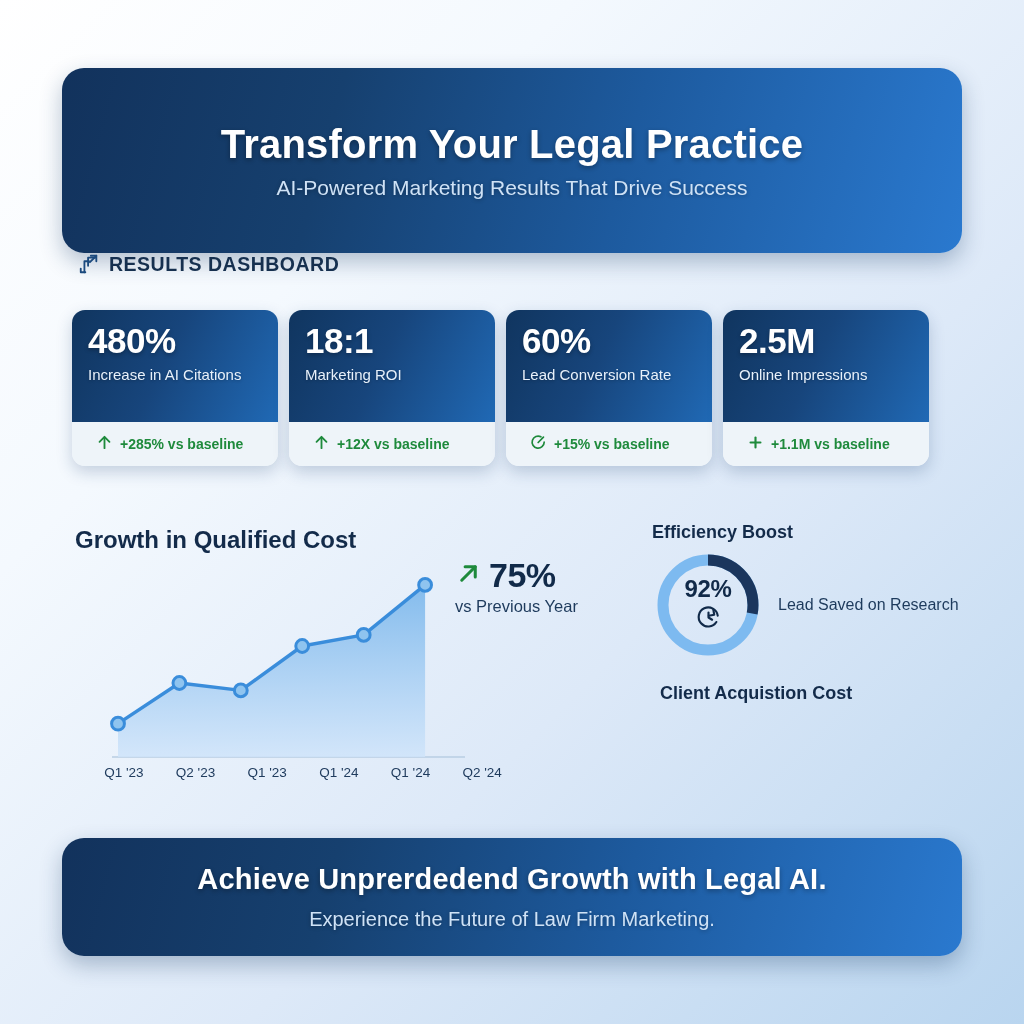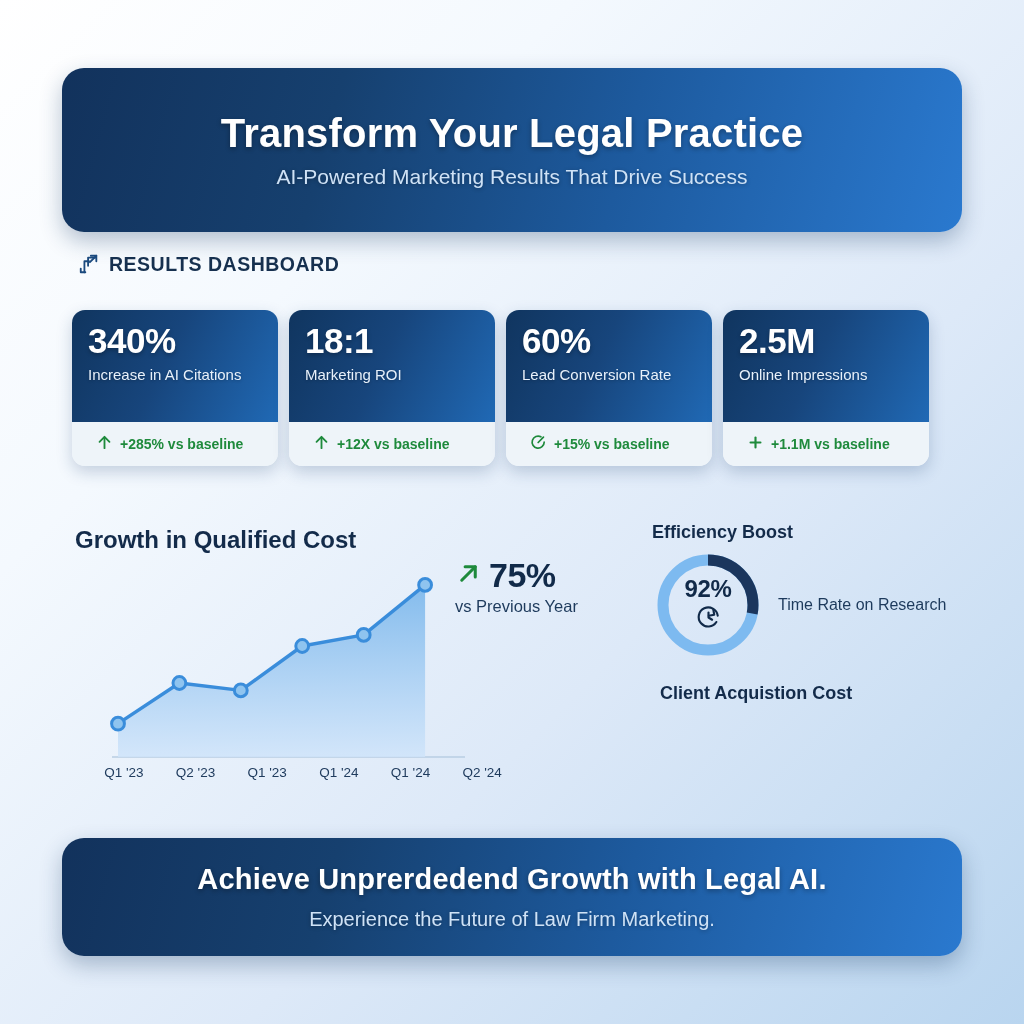--- a/index.html
+++ b/index.html
@@ -12,21 +12,21 @@
   }
 
   
   .banner {
     position:absolute; left:62px; width:900px;
     border-radius:22px;
     background: linear-gradient(105deg, #12325c 0%, #16406f 30%, #1d5a9e 62%, #2a79cf 100%);
     box-shadow: 0 9px 22px rgba(20,55,100,.30);
     display:flex; flex-direction:column; align-items:center; justify-content:center;
   }
-  #header-banner { top:68px; height:164px;border-radius:22px; }
+  #header-banner { top:68px; height:185px;border-radius:22px; }
   #footer-banner { top:838px; height:118px; }
 
   .banner-title {
     color:#ffffff; font-weight:bold; letter-spacing:.2px;
     text-shadow:0 2px 5px rgba(0,0,0,.33);
   }
   #header-banner .banner-title { font-size:40px; }
   #footer-banner .banner-title { font-size:29px; }
 
   .banner-sub {
@@ -121,21 +121,21 @@
       <path d="M20 3l-7 7"></path>
     </svg>
   </span>
   <span class="lbl">RESULTS DASHBOARD</span>
 </div>
 
 <div class="kpi-row">
 
   <div class="kpi-card">
     <div class="kpi-top">
-      <div class="kpi-value">340%</div>
+      <div class="kpi-value">480%</div>
       <div class="kpi-label">Increase in AI Citations</div>
     </div>
     <div class="kpi-foot">
       <span>
         <svg width="17" height="17" viewBox="0 0 24 24" fill="none" stroke="#1e8a3c" stroke-width="2.6" stroke-linecap="round" stroke-linejoin="round">
           <path d="M12 20V5"></path>
             <path d="M5 11l7-7 7 7"></path>
         </svg>
       </span>
       <span class="kpi-foot-text">+285% vs baseline</span>
@@ -250,21 +250,21 @@
         <span class="donut-pct">92%</span>
         <span>
           <svg width="27" height="27" viewBox="0 0 24 24" fill="none" stroke="#112a49" stroke-width="1.9" stroke-linecap="round" stroke-linejoin="round">
             <path d="M20.2 10.4A8.5 8.5 0 1 0 19 16"></path>
             <path d="M16.2 4.6l.9 4.9 -4.8 .9"></path>
             <path d="M12 7.6V12l3.2 2"></path>
           </svg>
         </span>
       </div>
     </div>
-    <div class="donut-caption">Time Rate on Research</div>
+    <div class="donut-caption">Lead Saved on Research</div>
   </div>
 </div>
 
 <div class="donut-block" id="donut-cac">
   <div class="donut-heading">Client Acquistion Cost</div>
 </div>
 
 <div class="banner" id="footer-banner">
   <div class="banner-title">Achieve Unprerdedend Growth with Legal AI.</div>
   <div class="banner-sub">Experience the Future of Law Firm Marketing.</div>

